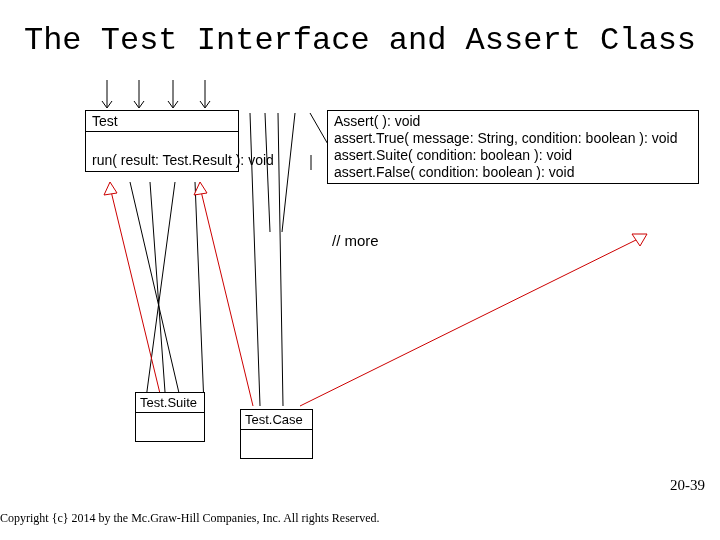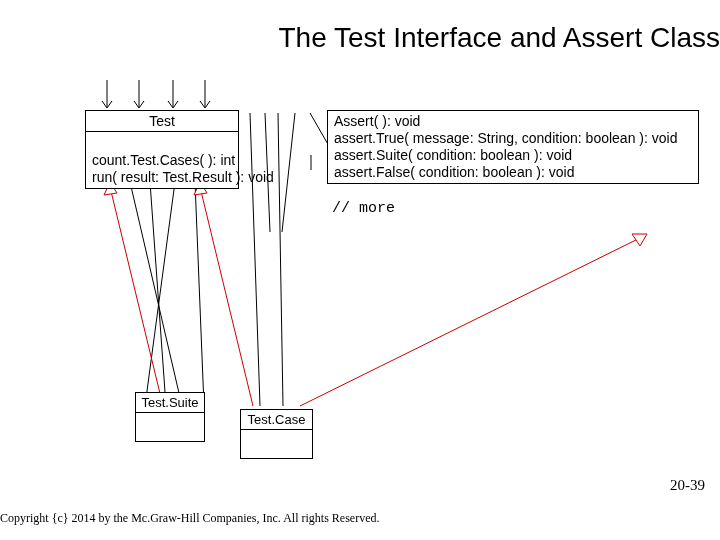--- a/index.html
+++ b/index.html
@@ -1,30 +1,30 @@
 <!DOCTYPE html>
 <html><head>
 <meta charset="utf-8">
 <style>
   html,body{margin:0;padding:0}
   body{width:720px;height:540px;background:#fff;font-family:Arial,Helvetica,sans-serif;position:relative;overflow:hidden}
-  .title{position:absolute;left:0;right:0;top:22px;text-align:right;font-family:Liberation Sans, sans-serif;font-size:28px;color:#000}
+  .title{position:absolute;left:0;right:0;top:22px;text-align:center;font-family:Liberation Mono, monospace;font-size:32px;color:#000}
   .page-num{position:absolute;right:15px;bottom:46px;font-family:"Times New Roman",Times,serif;font-size:15px;color:#000}
   .copyright{position:absolute;left:0;right:0;bottom:14px;font-family:"Times New Roman",Times,serif;font-size:12px;color:#000}
   
   .uml{position:absolute;background:#fff;border:1px solid #000;font-size:14px;color:#000}
-  .uml .name{text-align:center;padding:2px 6px;border-bottom:1px solid #000}
+  .uml .name{padding:2px 6px;border-bottom:1px solid #000}
   .uml .compartment{padding:2px 6px;min-height:12px;white-space:nowrap}
   .uml .compartment > div{line-height:17px}
   .uml .empty{min-height:14px}
   
   #box-test{left:85px;top:110px;width:152px}
   
   #box-assert{left:327px;top:110px;width:370px}
-  .more-note{position:absolute;left:332px;top:200px;font-family:Liberation Mono, monospace;font-size:15px;color:#000}
+  .more-note{position:absolute;left:332px;top:232px;font-family:Liberation Sans, sans-serif;font-size:15px;color:#000}
   
   #box-suite{left:135px;top:392px;width:68px}
   #box-case{left:240px;top:409px;width:71px}
   .mini .name{padding:2px 4px;font-size:13px}
   .mini .compartment{min-height:10px;padding:2px 4px}
   
   svg.lines{position:absolute;left:0;top:0;width:720px;height:540px;pointer-events:none}
 </style>
 </head>
 <body>
@@ -73,21 +73,20 @@
 
     <line x1="640" y1="238" x2="300" y2="406"></line>
     <polygon points="647,234 632,234 640,246"></polygon>
   </g>
 </svg>
 
 <div id="box-test" class="uml">
   <div class="name">Test</div>
   <div class="compartment empty"></div>
   <div class="compartment">
-    <div>count.Test.Cases( ): int</div>
     <div>run( result: Test.Result ): void</div>
   </div>
 </div>
 
 <div id="box-assert" class="uml">
   <div class="compartment">
     <div>Assert( ): void</div>
     <div>assert.True( message: String, condition: boolean ): void</div>
     <div>assert.Suite( condition: boolean ): void</div>
     <div>assert.False( condition: boolean ): void</div>

